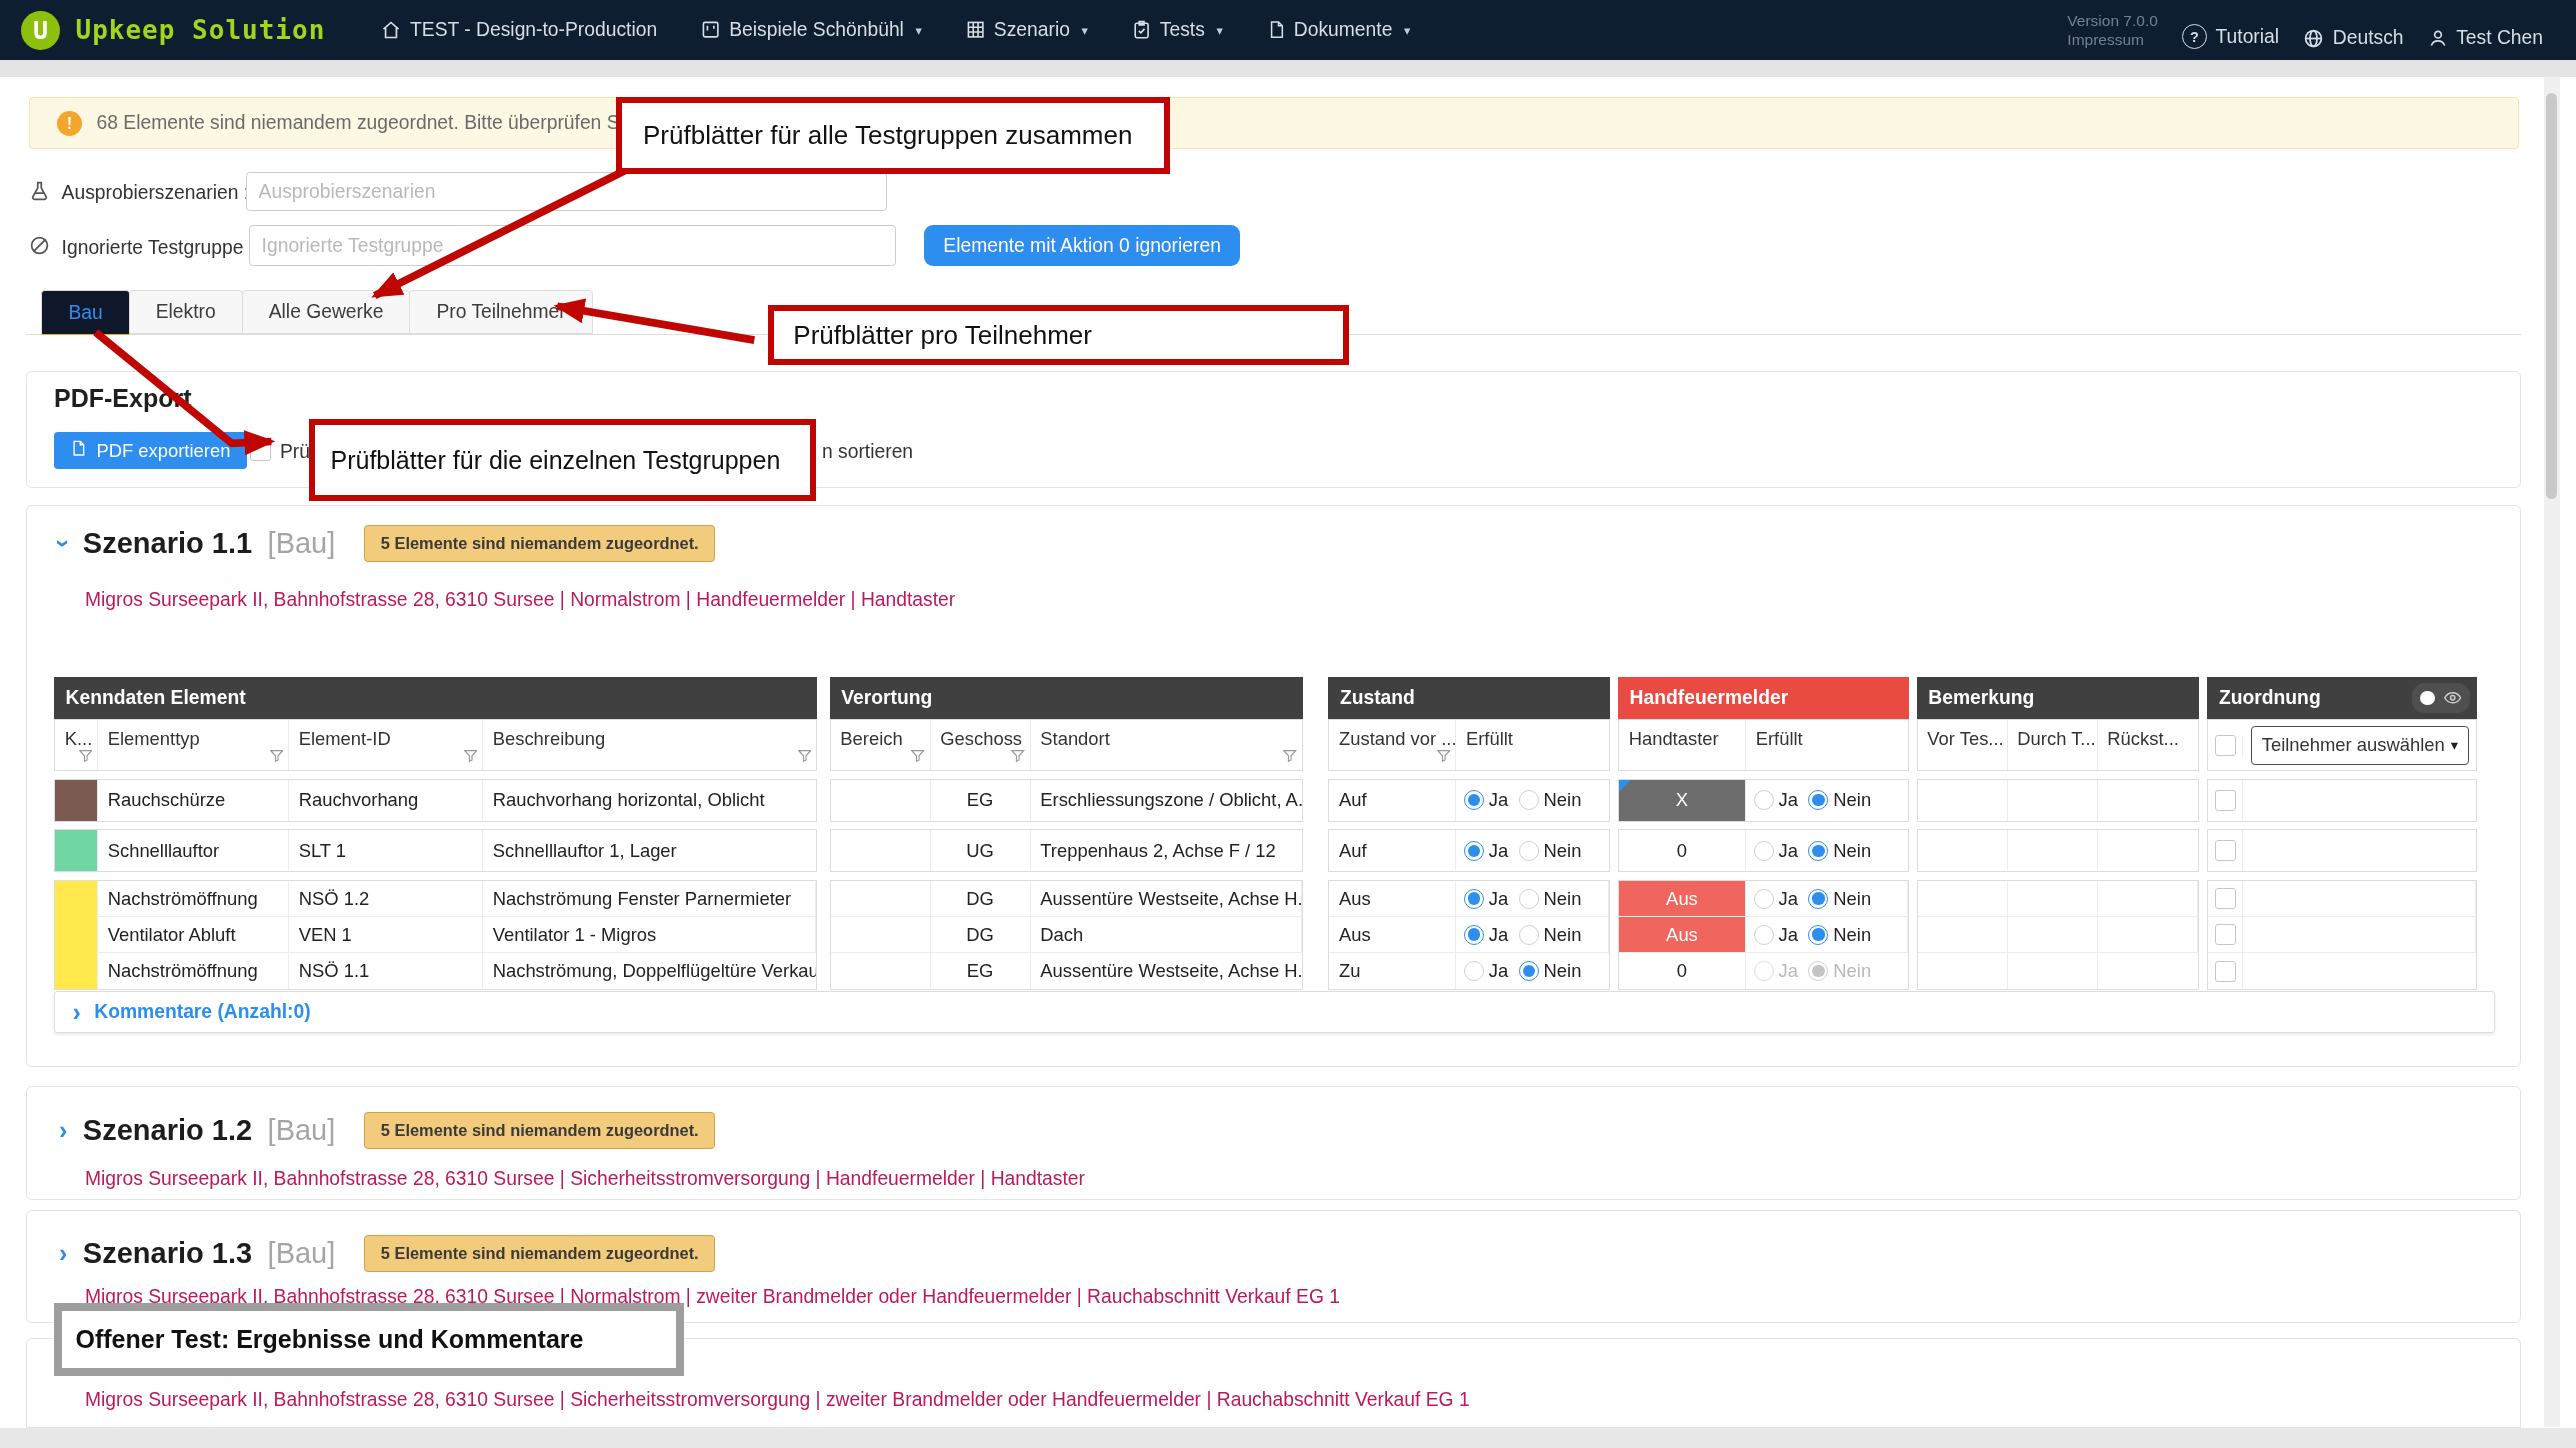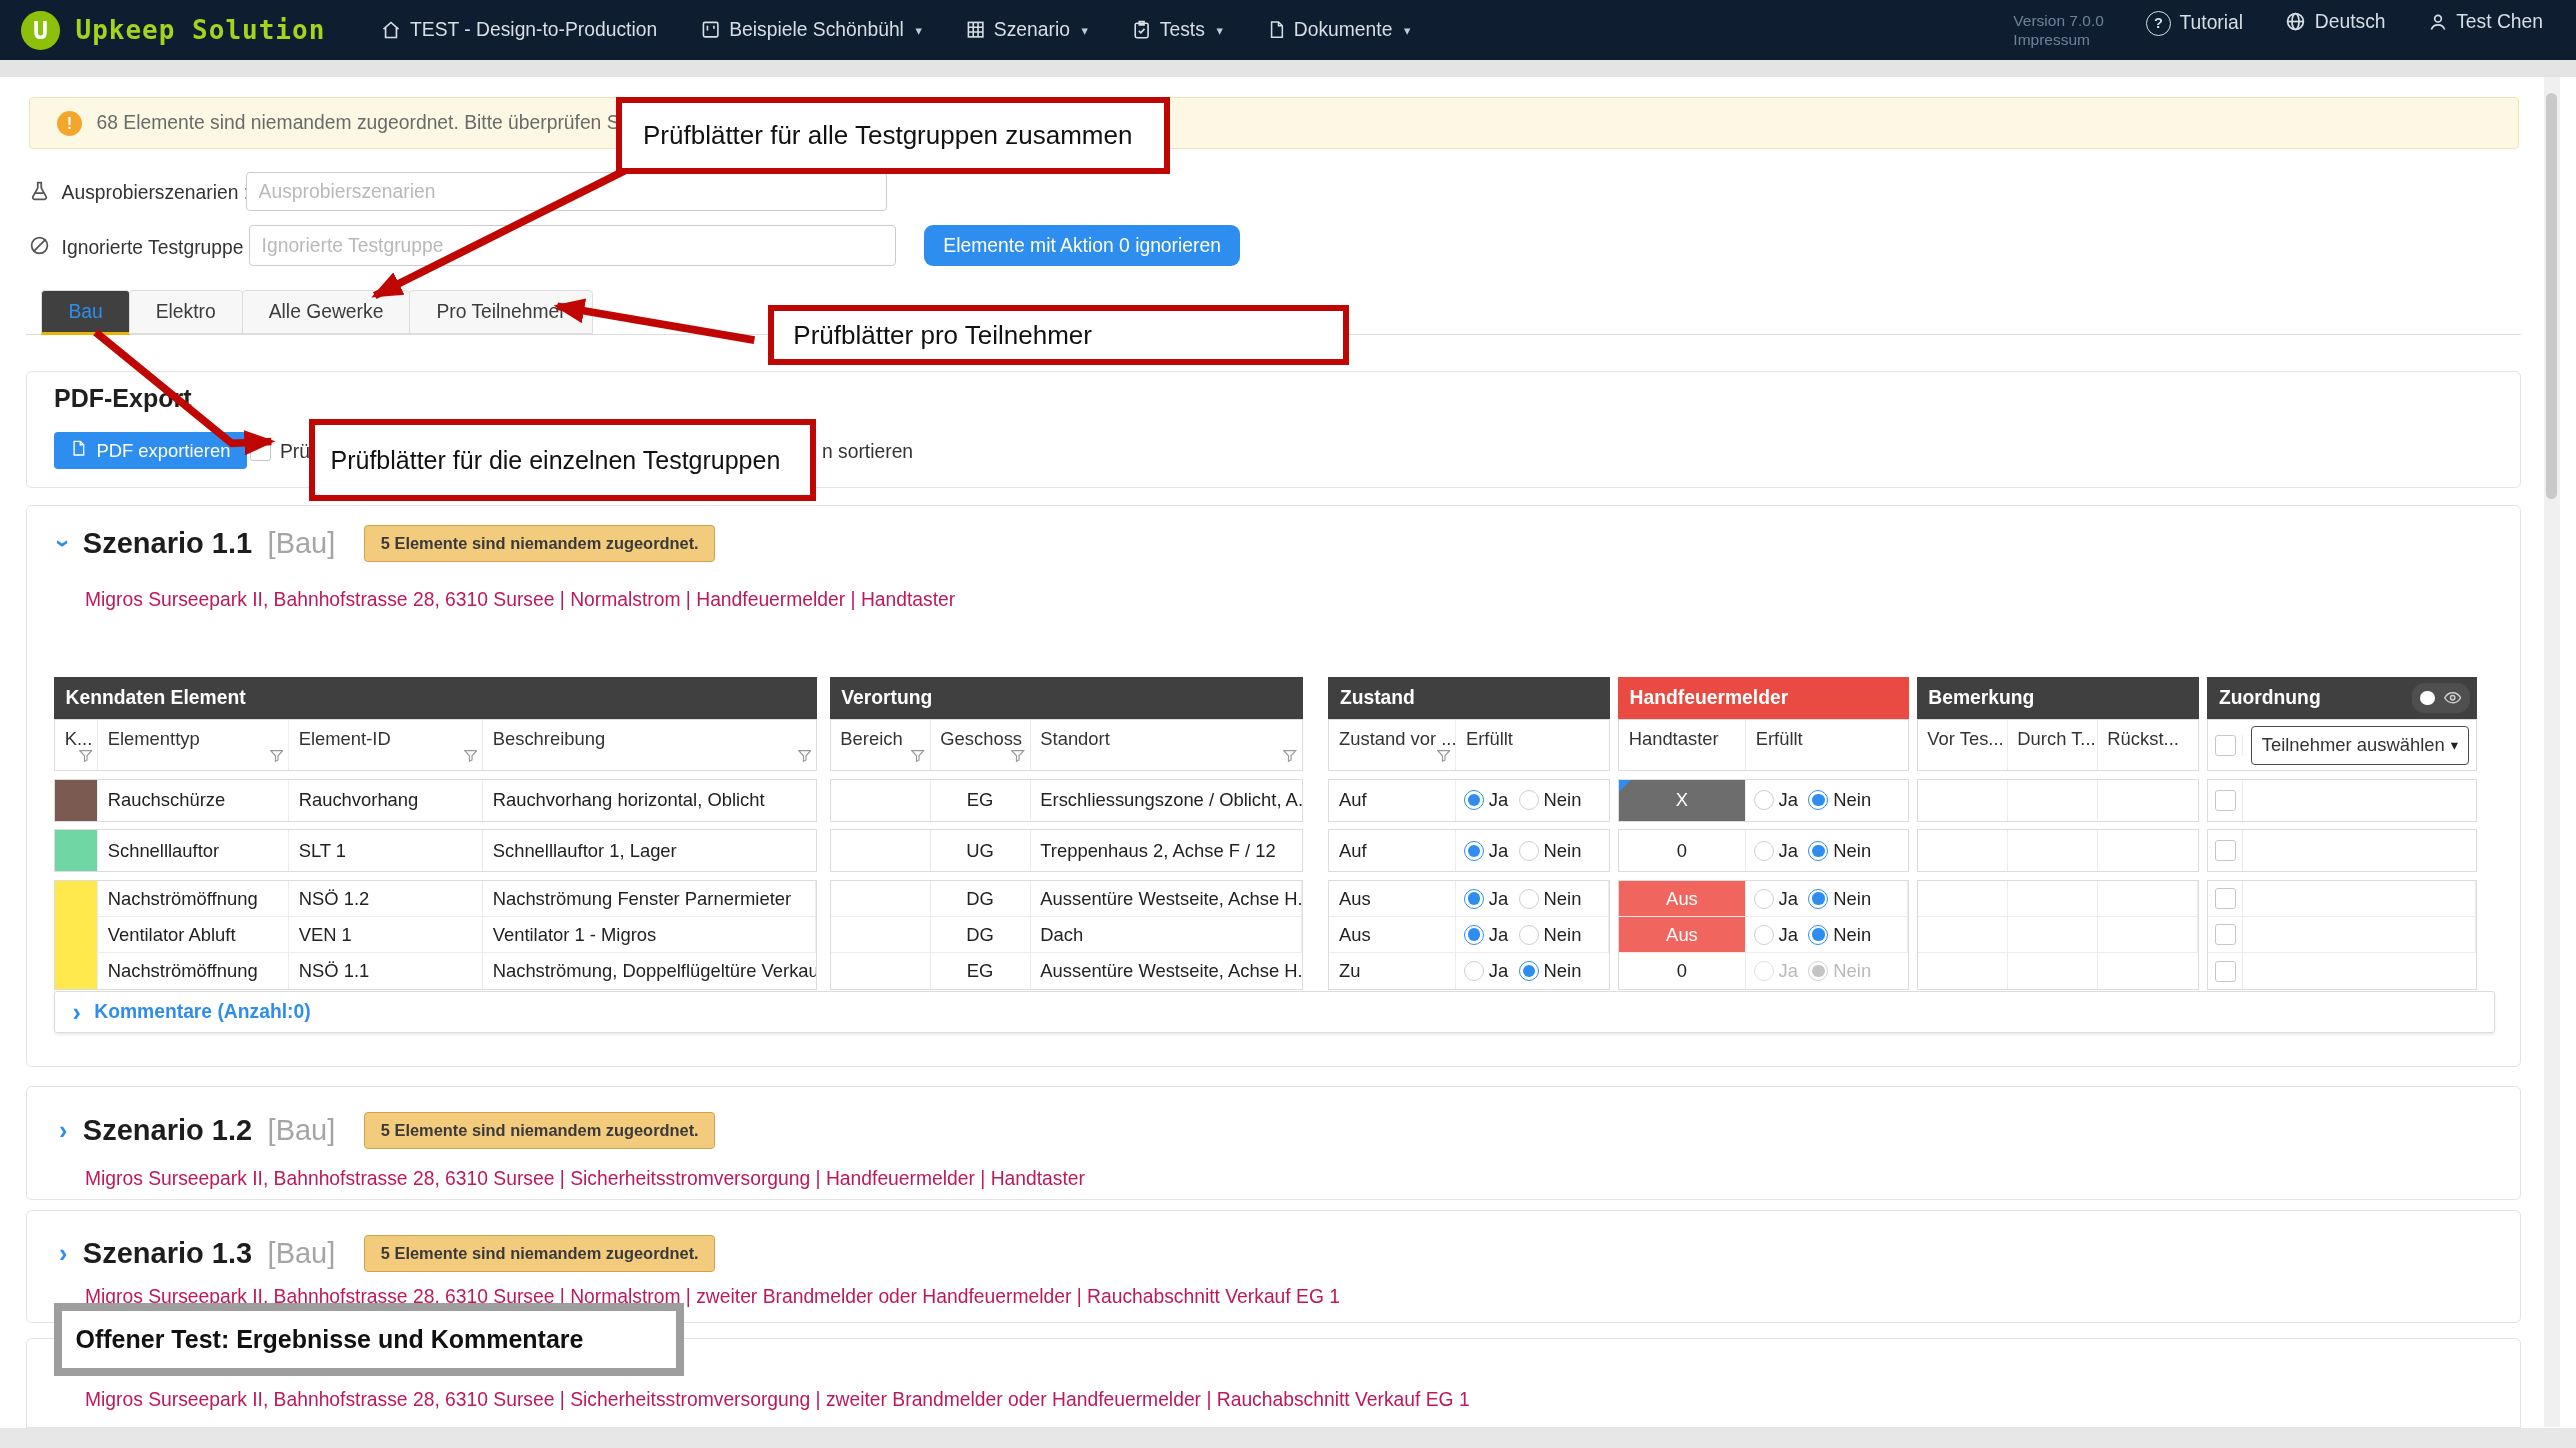--- a/index.html
+++ b/index.html
@@ -11,21 +11,21 @@
           display:flex;align-items:center;color:#d7dee6;}
   .logo{width:39px;height:39px;border-radius:50%;background:#8dc00a;color:#fff;
         font-family:"DejaVu Sans Mono",monospace;font-weight:bold;font-size:25px;
         display:flex;align-items:center;justify-content:center;margin-left:21px;flex:0 0 auto;}
   .brandtext{font-family:"DejaVu Sans Mono",monospace;font-weight:bold;font-size:26px;
              color:#a6d31c;margin-left:15.5px;letter-spacing:1px;white-space:nowrap;}
   .navitems{display:flex;gap:44px;margin-left:56px;font-size:19.3px;align-items:center;}
   .navitem{display:flex;align-items:center;gap:8.7px;white-space:nowrap;cursor:pointer;}
   .navitem svg{display:block;}
   .caret{font-size:12.6px;margin-left:2.9px;color:#c3ccd6;}
-  .navright{margin-left:auto;display:flex;align-items:flex-start;gap:42px;margin-right:33px;font-size:19.3px;}
+  .navright{margin-left:auto;display:flex;align-items:flex-end;gap:24px;margin-right:33px;font-size:19.3px;}
   .version{font-size:15.5px;color:#71809a;line-height:1.25;white-space:nowrap;}
   .qicon{width:23px;height:23px;border:1.9px solid #d7dee6;border-radius:50%;display:flex;
          align-items:center;justify-content:center;font-size:14.5px;font-weight:bold;}
 
   .graybar{position:absolute;left:0;top:60px;width:2576px;height:17.4px;background:#e4e4e4;}
 
   
   .banner{position:absolute;left:29px;top:97px;width:2490px;height:52px;background:#fcf8e3;
           border:1px solid #f2e3b3;border-radius:3.9px;display:flex;align-items:center;gap:14.5px;
           padding-left:27px;box-sizing:border-box;color:#6a6a6a;font-size:19.3px;}
@@ -40,21 +40,21 @@
   .btn-blue{position:absolute;background:#2e8eef;color:#fff;border:none;border-radius:9px;
             font-size:19.3px;font-family:inherit;display:flex;align-items:center;justify-content:center;
             cursor:pointer;}
 
   
   .tabs{position:absolute;left:26px;top:290px;width:2495px;height:45px;border-bottom:1px solid #dcdcdc;
         display:flex;align-items:flex-end;padding-left:16.4px;box-sizing:border-box;}
   .tab{height:44px;display:flex;align-items:center;padding:0 26px;background:#f7f7f7;
        border:1px solid #ddd;font-size:19.3px;color:#3c3c3c;box-sizing:border-box;margin-left:-1px;
        border-top-left-radius:3.9px;border-top-right-radius:3.9px;cursor:pointer;white-space:nowrap;}
-  .tab.active{background:#404040;color:#2e8eef;height:45px;margin-bottom:-1px;border-bottom:3px solid #eab308;}
+  .tab.active{background:#0f172a;color:#2e8eef;height:45px;margin-bottom:-1px;border-bottom:1px solid #eab308;}
 
   
   .card{position:absolute;left:26px;width:2495px;border:1px solid #e3e3e3;border-radius:5.8px;
         box-sizing:border-box;background:#fff;}
   #pdfcard{top:371px;height:117px;}
   .pdftitle{position:absolute;left:27px;top:11.6px;font-size:25px;font-weight:bold;color:#1f1f1f;}
   .pdfbtn{position:absolute;left:27px;top:60px;height:37px;padding:0 16.4px;background:#2e8eef;border:none;
           border-radius:3.9px;color:#fff;font-size:18.4px;font-family:inherit;display:flex;align-items:center;
           gap:9.7px;cursor:pointer;}
   .chkbox{width:21px;height:21px;border:1px solid #c6c6c6;border-radius:2.9px;background:#fff;

